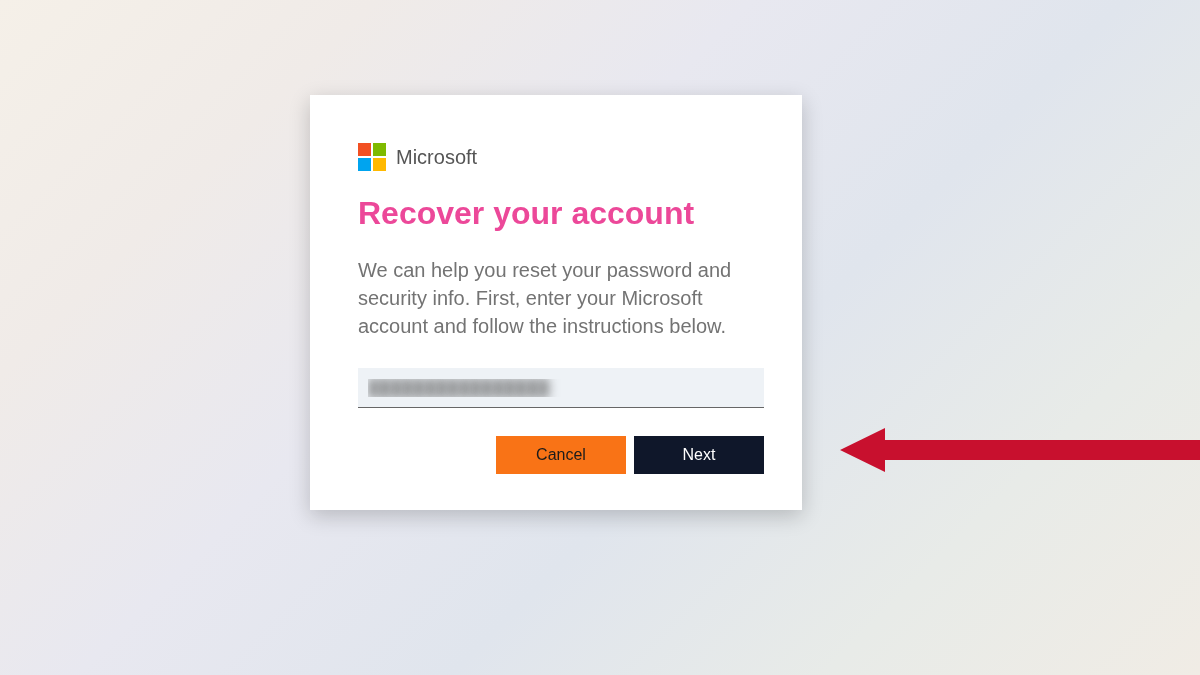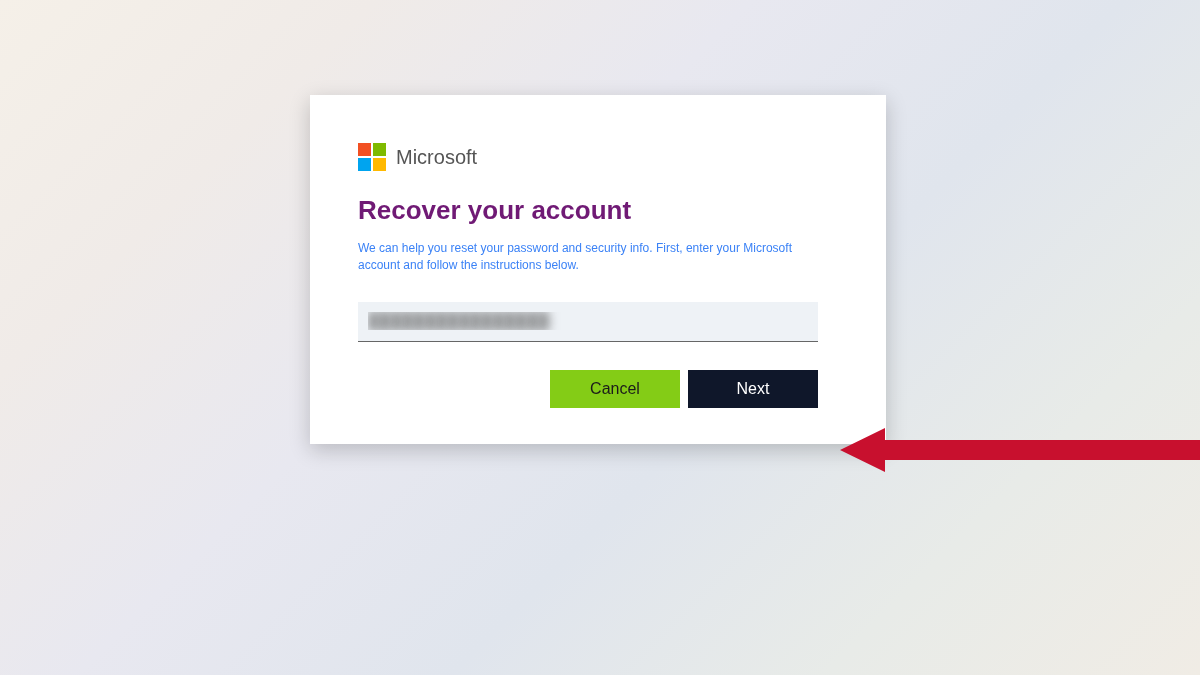--- a/index.html
+++ b/index.html
@@ -12,24 +12,24 @@
       width: 1200px;
       height: 675px;
       background: linear-gradient(135deg, #f5f0e8 0%, #f0ebe8 20%, #e8e8f0 40%, #e0e5ed 60%, #e8ebe8 80%, #f0ece5 100%);
       position: relative;
       overflow: hidden;
     }
     .dialog {
       position: absolute;
       left: 310px;
       top: 95px;
-      width: 576px;
+      width: 492px;
       background: #ffffff;
       box-shadow: 0 6px 20px rgba(0,0,0,0.2);
-      padding: 48px 68px 36px 48px;
+      padding: 48px 38px 36px 48px;
     }
     .brand-row {
       display: flex;
       align-items: center;
       margin-bottom: 24px;
     }
     .ms-logo {
       width: 28px;
       height: 28px;
       display: grid;
@@ -41,28 +41,28 @@
     .ms-logo .sq1 { background: #f25022; }
     .ms-logo .sq2 { background: #7fba00; }
     .ms-logo .sq3 { background: #00a4ef; }
     .ms-logo .sq4 { background: #ffb900; }
     .brand-text {
       font-size: 20px;
       color: #555;
       font-weight: 500;
     }
     .title {
-      font-size: 26px;
+      font-size: 32px;
       font-weight: 600;
-      color: #701a75;
-      margin-bottom: 14px;
+      color: #ec4899;
+      margin-bottom: 24px;
     }
     .body-text {
-      font-size: 12px;
-      color: #3b82f6;
+      font-size: 20px;
+      color: #737373;
       line-height: 1.4;
       margin-bottom: 28px;
     }
     .input-field {
       width: 100%;
       height: 40px;
       border: none;
       border-bottom: 1px solid #666;
       background: #eef2f6;
       padding: 8px 10px;
@@ -79,21 +79,21 @@
     }
     .btn {
       width: 130px;
       height: 38px;
       border: none;
       font-size: 16px;
       cursor: pointer;
       font-family: inherit;
     }
     .btn-cancel {
-      background: #84cc16;
+      background: #f97316;
       color: #1b1b1b;
     }
     .btn-next {
       background: #0f172a;
       color: #ffffff;
     }
     .arrow {
       position: absolute;
       left: 840px;
       top: 425px;

